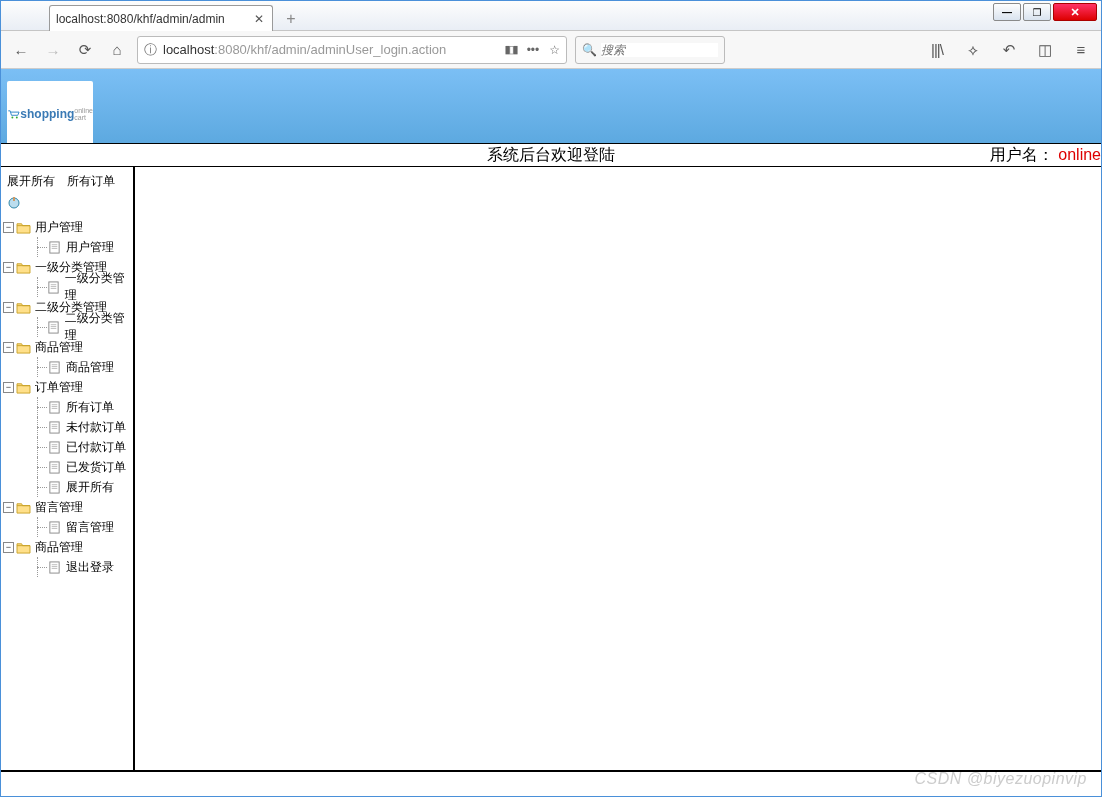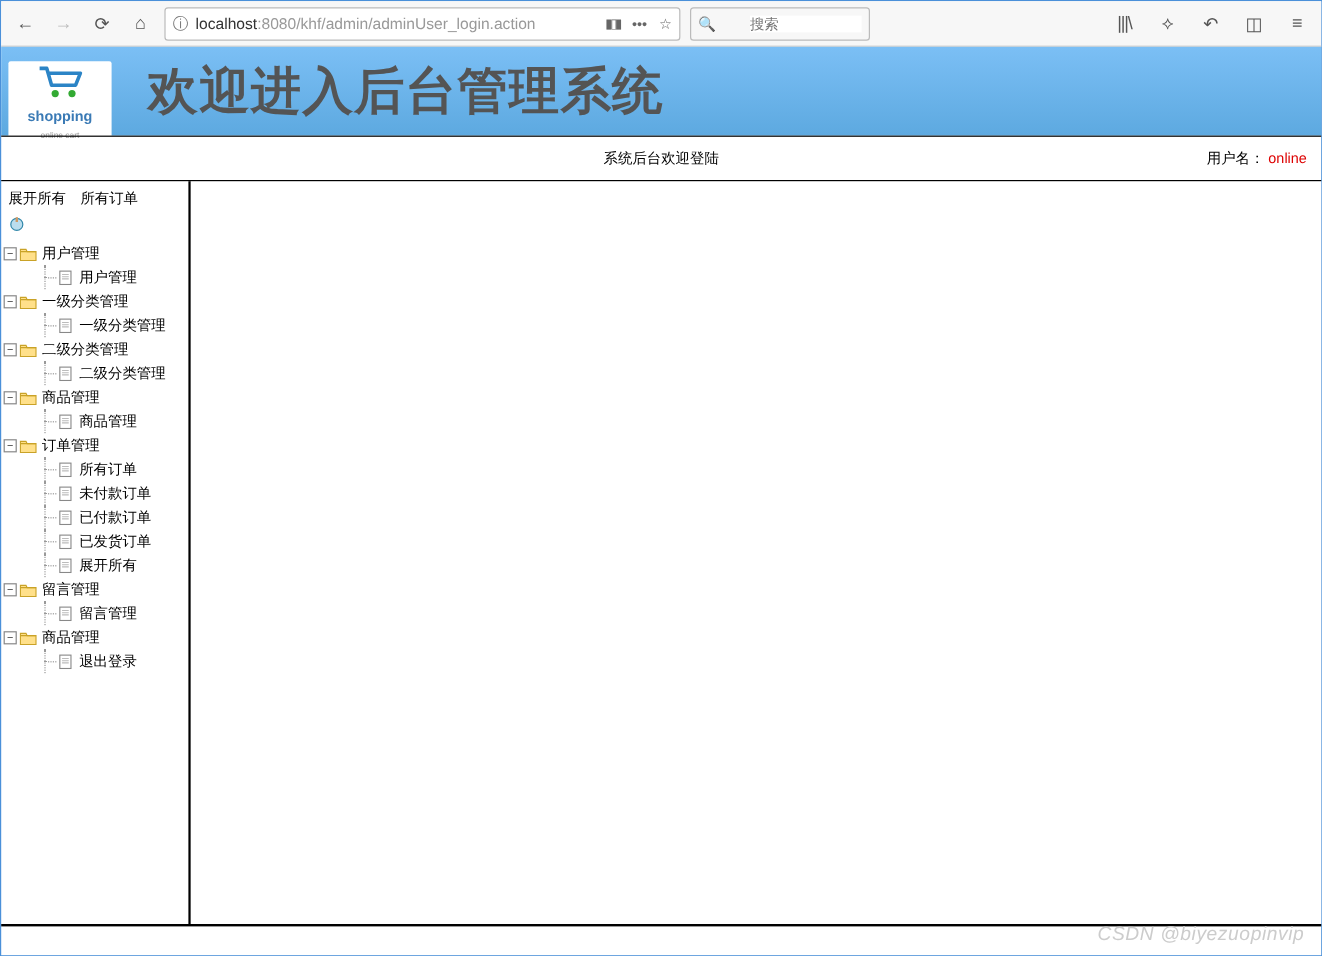--- a/index.html
+++ b/index.html
@@ -25,40 +25,40 @@
 
 .toolbar { height: 38px; background: #f7f7f7; border-bottom: 1px solid #ccc; display:flex; align-items:center; padding: 0 8px; gap:8px;}
 .tb-icon { width:24px; height:24px; display:flex; align-items:center; justify-content:center; color:#555; cursor:pointer; font-size:15px;}
 .tb-icon.disabled { color:#bbb; cursor:default;}
 .urlbar { flex: 0 0 430px; height:28px; border:1px solid #bbb; border-radius:3px; background:#fff; display:flex; align-items:center; padding:0 6px; gap:6px;}
 .urlbar .info-icon{color:#777; font-size:13px;}
 .url-text { font-size:13px; color:#999;}
 .url-text .host{color:#333;}
 .urlbar-right { margin-left:auto; display:flex; gap:10px; color:#666;}
 .searchbar { flex:0 0 150px; height:28px; border:1px solid #bbb; border-radius:3px; display:flex; align-items:center; padding:0 6px; gap:4px;}
-.searchbar input{border:none; outline:none; width:100%; font-size:12px; color:#333; margin-left:24px;}
+.searchbar input{border:none; outline:none; width:100%; font-size:12px; color:#333; font-style:italic;}
 .rightbuttons { margin-left:auto; display:flex; gap:12px;}
 
 
 .banner { height:74px; background: linear-gradient(#7bbff5,#5da9e0); display:flex; align-items:center; padding-left:6px; gap:30px;}
-.logo-box{ width:86px; height:66px; background:#fff; border-radius:2px; display:flex; flex-direction:column; align-items:center; justify-content:space-between;margin-top:16px;}
+.logo-box{ width:86px; height:66px; background:#fff; border-radius:2px; display:flex; flex-direction:row; align-items:center; justify-content:space-between;margin-top:16px;}
 .logo-box svg{width:42px;height:32px;}
 .logo-text{font-size:12px; color:#3a7ab5; font-weight:bold;}
 .logo-sub{font-size:7px; color:#999;}
 .banner-title{font-size:42px; font-weight:bold; color:#545454; letter-spacing:1px;}
 
 
-.statusbar { height:38px; border:1px solid #000; border-left:none; border-right:none; display:flex; align-items:center; font-size:12px; padding:0 12px; position:relative;}
+.statusbar { height:24px; border:1px solid #000; border-left:none; border-right:none; display:flex; align-items:center; font-size:16px; padding:0 0; position:relative;}
 .status-center{position:absolute; left:50%; transform:translateX(-50%);}
 .status-right{margin-left:auto;}
 .status-right .uname{color:#d00;}
 
 
 .main { flex:1; display:flex; border-top:none;}
-.sidebar { width:158px; border-right:2px solid #000; padding:4px 2px; overflow:auto;}
+.sidebar { width:134px; border-right:2px solid #000; padding:4px 2px; overflow:auto;}
 .side-top-links{display:flex; gap:12px; padding:2px 4px 4px 4px;}
 .side-top-links span{color:#000; cursor:pointer;}
 .root-icon{margin:2px 0 4px 4px;}
 .root-icon svg{width:14px;height:14px;}
 
 .tree{list-style:none; font-size:12px;}
 .tree li{margin:0; padding:0;}
 .node{display:flex; align-items:center; height:20px; gap:2px; cursor:pointer;}
 .node.child{padding-left:28px;}
 .expander{width:11px; height:11px; border:1px solid #888; display:flex;align-items:center;justify-content:center; font-size:9px; line-height:1; color:#333; background:#fff;}
@@ -72,20 +72,32 @@
 
 
 .bottom{height:26px; border-top:2px solid #000;}
 .watermark{position:absolute; right:14px; bottom:8px; color:#ccc; font-size:16px; font-style:italic; letter-spacing:0.5px;}
 </style>
 </head>
 <body>
 
 <div class="window">
 
+  <div class="titlebar">
+    <div class="tab">
+      <span class="tab-title">localhost:8080/khf/admin/admin</span>
+      <span class="tab-close">✕</span>
+    </div>
+    <div class="newtab">+</div>
+    <div class="win-controls">
+      <div class="win-btn min"></div>
+      <div class="win-btn max"></div>
+      <div class="win-btn close"></div>
+    </div>
+  </div>
 
   <div class="toolbar">
     <span class="tb-icon">←</span>
     <span class="tb-icon disabled">→</span>
     <span class="tb-icon">⟳</span>
     <span class="tb-icon">⌂</span>
     <div class="urlbar">
       <span class="info-icon">ⓘ</span>
       <span class="url-text"><span class="host">localhost</span><span>:8080/khf/admin/adminUser_login.action</span></span>
       <span class="urlbar-right">
@@ -110,21 +122,20 @@
   <div class="banner">
     <div class="logo-box">
       <svg viewBox="0 0 42 32">
         <path d="M4 6 h6 l4 14 h20 l4 -10 h-26" fill="none" stroke="#2b84c6" stroke-width="3" stroke-linejoin="round"></path>
         <circle cx="17" cy="27" r="3" fill="#3a3"></circle>
         <circle cx="31" cy="27" r="3" fill="#3a3"></circle>
       </svg>
       <div class="logo-text">shopping</div>
       <div class="logo-sub">online cart</div>
     </div>
-    <div class="banner-title">欢迎进入后台管理系统</div>
   </div>
 
   <div class="statusbar">
     <div class="status-center">系统后台欢迎登陆</div>
     <div class="status-right">
       <span>用户名：</span>
       <span class="uname">online</span>
     </div>
   </div>
 

